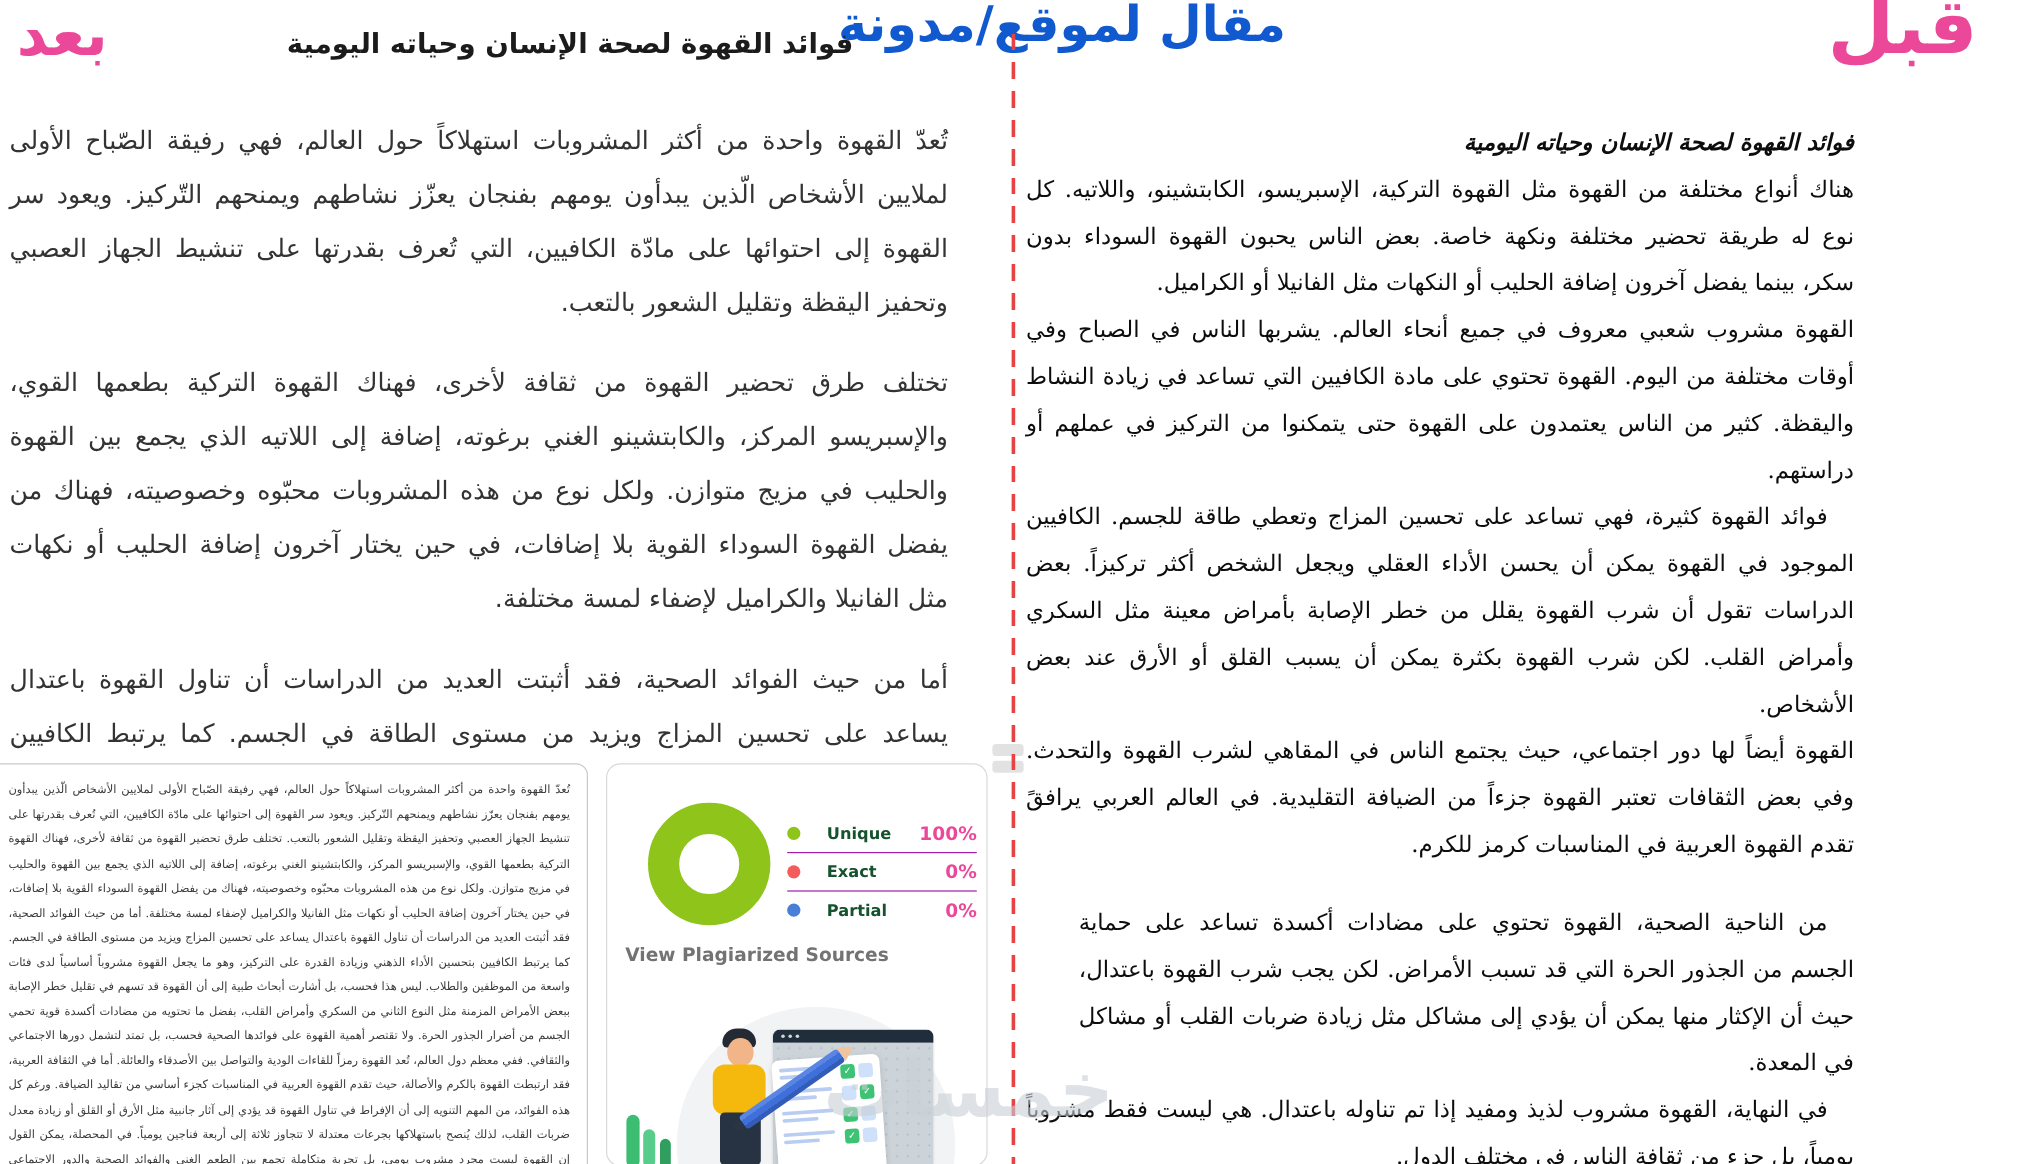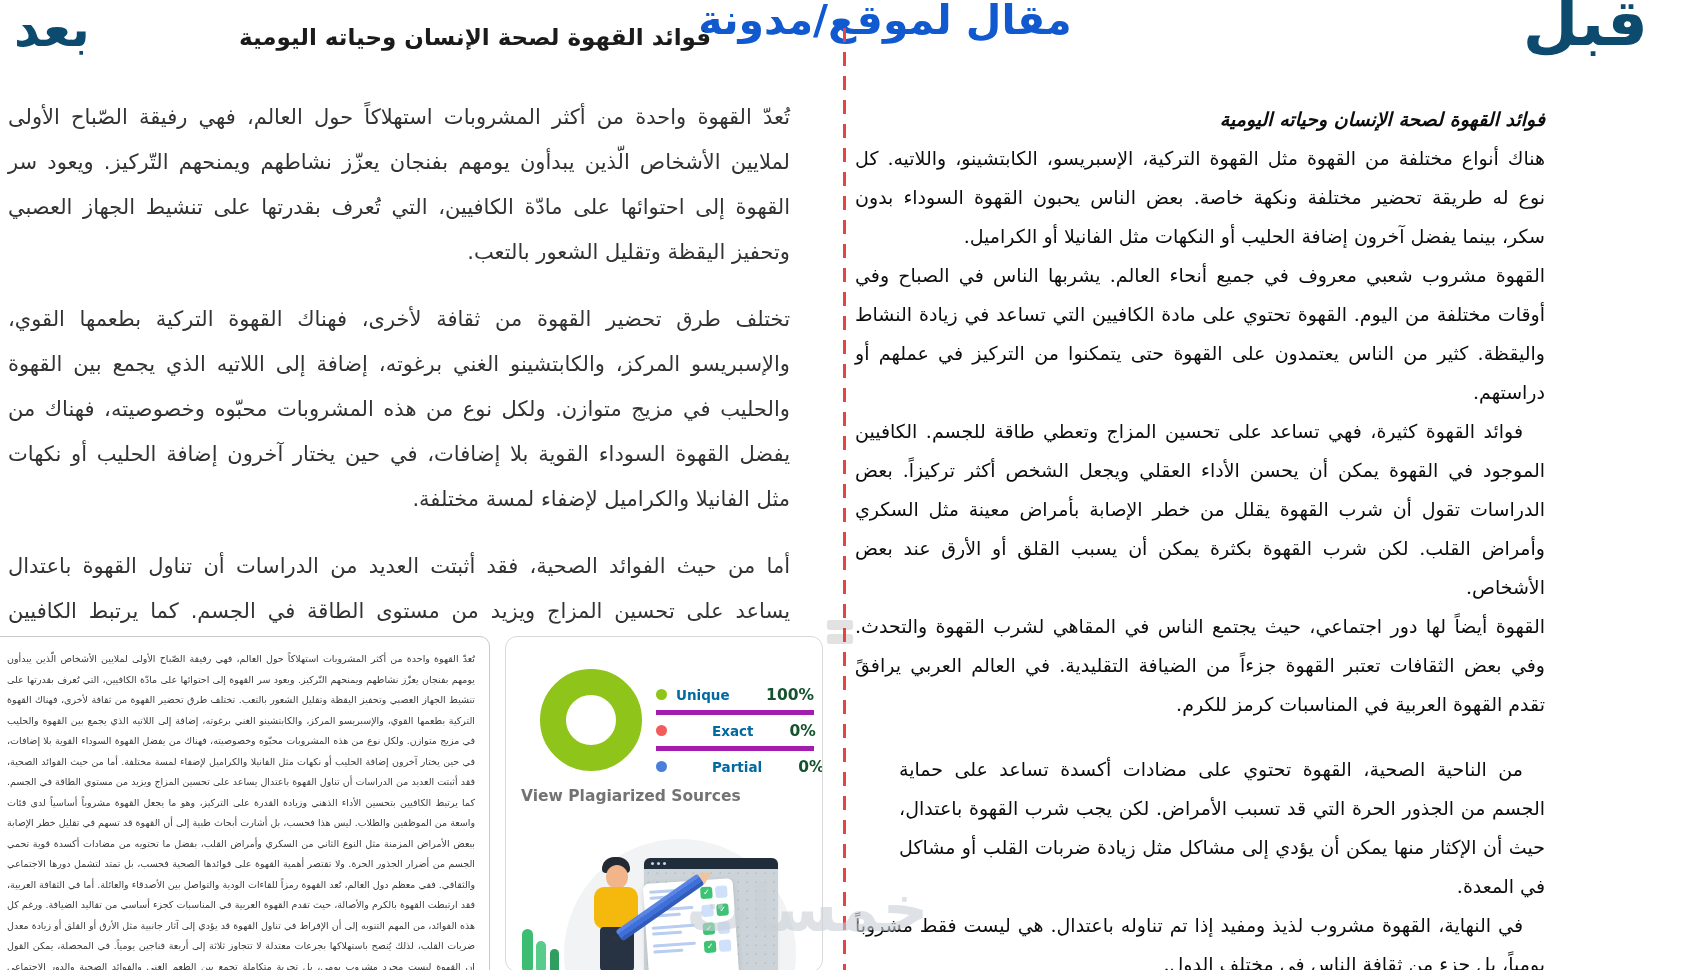--- a/index.html
+++ b/index.html
@@ -2,21 +2,21 @@
 <html lang="ar"><head>
 <meta charset="utf-8">
 <style>
   html,body{margin:0;padding:0;background:#fff;}
   #screen{position:relative;width:1700px;height:970px;background:#fff;overflow:hidden;
           font-family:"DejaVu Sans",sans-serif;}
 
   
   .main-title{position:absolute;left:590px;top:-4px;width:590px;text-align:center;
               font-size:41px;font-weight:bold;color:#1159ce;direction:rtl;}
-  .label-red{position:absolute;font-weight:bold;color:#0c4a6e;direction:rtl;}
+  .label-red{position:absolute;font-weight:bold;color:#ec4899;direction:rtl;}
   .before-label{right:52px;top:-14px;font-size:64px;}
   .after-label{left:14px;top:0px;font-size:50px;}
 
   
   .divider{position:absolute;left:843px;top:28px;width:3px;height:942px;z-index:3;
            background:repeating-linear-gradient(to bottom,#e84343 0 14px,transparent 14px 24px);}
   .page-junction{position:absolute;left:827px;top:620px;width:26px;height:26px;z-index:2;}
   .page-junction .tab{width:26px;height:10px;background:#e2e2e2;border-radius:3px;margin-bottom:4px;}
 
   
@@ -42,24 +42,24 @@
   .thumb-text{direction:rtl;font-size:9.5px;line-height:20.5px;color:#3a3a3a;
               text-align:justify;font-family:"DejaVu Serif","DejaVu Sans",serif;}
 
   
   .panel{position:absolute;left:505px;top:636px;width:318px;height:336px;background:#fff;
          border:1px solid #d9d9d9;border-radius:12px;overflow:hidden;box-sizing:border-box;}
   .donut{position:absolute;left:34px;top:32px;width:50px;height:50px;border-radius:50%;
          border:26px solid #8fc41b;background:#fff;}
   .legend{position:absolute;left:150px;top:42px;width:158px;}
   .legend-row{display:flex;align-items:center;height:31px;}
-  .legend-row + .legend-row{border-top:5px solid #a21caf;gap:36px;}
+  .legend-row + .legend-row{border-top:1px solid #a21caf;}
   .dot{width:11px;height:11px;border-radius:50%;flex:0 0 auto;}
-  .legend-label{margin-left:9px;font-size:13.5px;font-weight:600;color:#0369a1;}
-  .legend-value{margin-left:auto;font-size:15.5px;font-weight:bold;color:#14532d;}
+  .legend-label{margin-left:22px;font-size:13.5px;font-weight:600;color:#14532d;}
+  .legend-value{margin-left:auto;font-size:15.5px;font-weight:bold;color:#ec4899;}
   .view-sources{position:absolute;left:15px;top:150px;font-size:15.5px;font-weight:bold;
                 color:#737373;cursor:pointer;}
 
   
   .illus{position:absolute;left:0;top:192px;width:318px;height:144px;}
   .blob{position:absolute;left:58px;top:10px;width:232px;height:230px;border-radius:50%;
         background:#f1f3f4;}
   .browser{position:absolute;left:138px;top:29px;width:134px;height:130px;border-radius:6px;
            overflow:hidden;box-shadow:0 1px 2px rgba(0,0,0,.08);}
   .browser-bar{height:11px;background:#202d3a;display:flex;align-items:center;padding-left:7px;}

